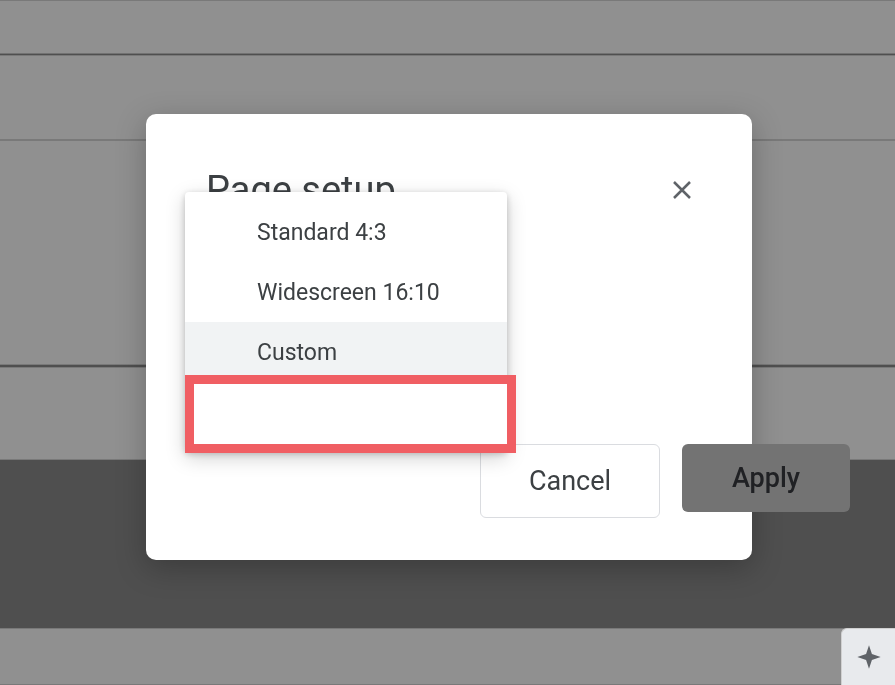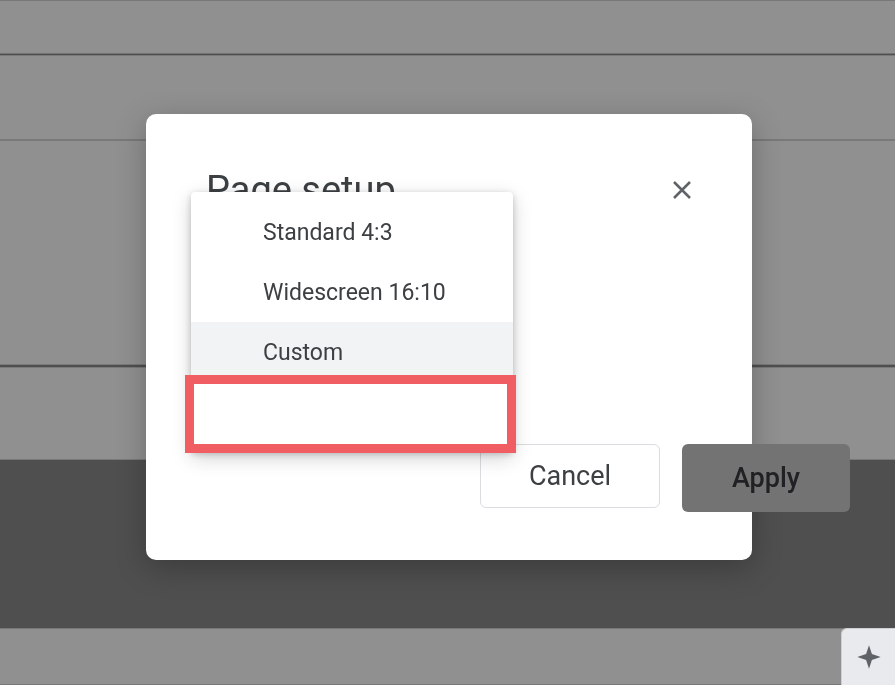--- a/index.html
+++ b/index.html
@@ -60,21 +60,21 @@
       cursor: pointer;
       display: flex;
       align-items: center;
       justify-content: center;
     }
     .close-btn svg { width: 24px; height: 24px; }
     .close-btn path { stroke: #5f6368; stroke-width: 2.5; }
     
     .dropdown {
       position: absolute;
-      left: 191px;
+      left: 185px;
       top: 192px;
       width: 322px;
       height: 260px;
       background: #fff;
       border-radius: 4px;
       box-shadow: 0 2px 6px rgba(0,0,0,0.2), 0 6px 20px rgba(0,0,0,0.18);
       z-index: 10;
     }
     .dropdown-item {
       height: 60px;
@@ -101,21 +101,21 @@
       pointer-events: none;
     }
     
     .cancel-btn {
       position: absolute;
       left: 334px;
       bottom: 0;
       transform: translateY(0);
       top: 330px;
       width: 180px;
-      height: 64px;
+      height: 74px;
       border: 1px solid #dadce0;
       border-radius: 6px;
       background: #fff;
       color: #3c4043;
       display: flex;
       align-items: center;
       justify-content: center;
       font-size: 27px;
       cursor: pointer;
       z-index: 5;

